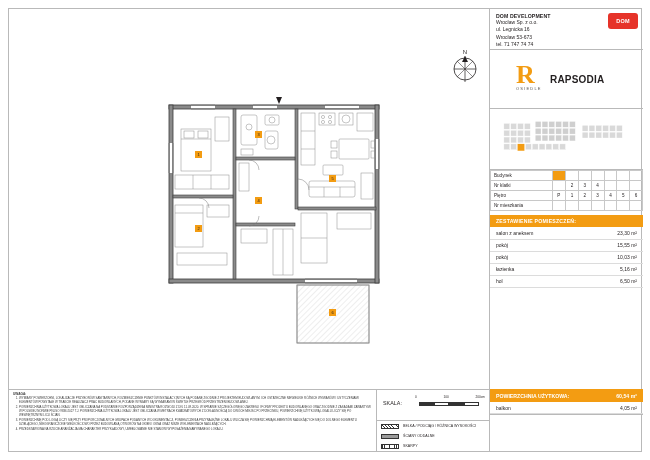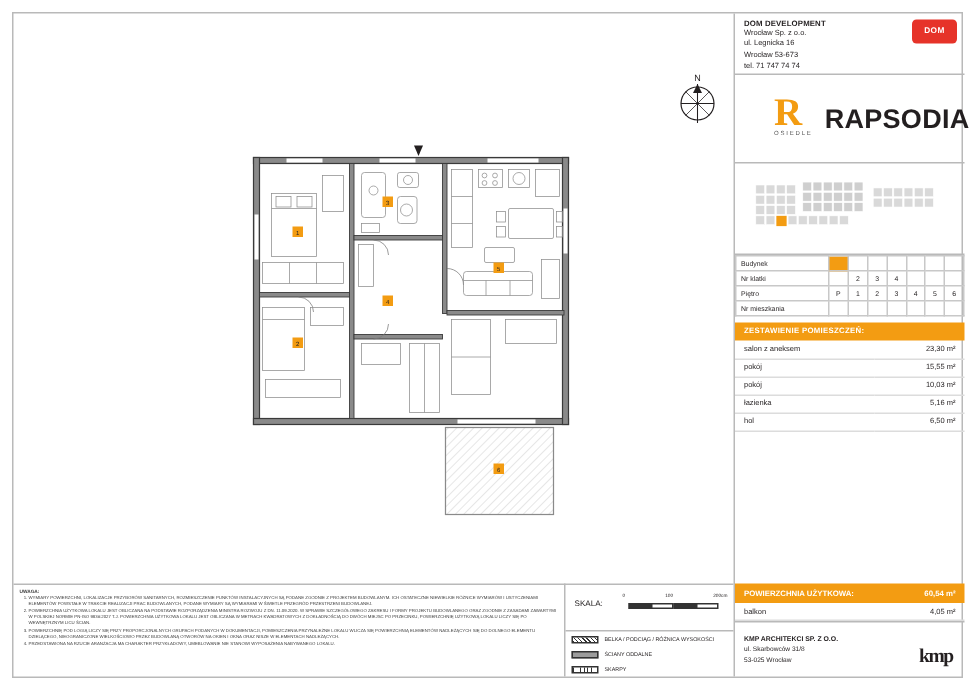--- a/index.html
+++ b/index.html
@@ -62,21 +62,21 @@
     width: 26px; height: 34px; position: relative;
   }
   .brand .r-letter {
     font-family: "Liberation Serif", serif;
     font-size: 26px; color: #f39c12; font-weight: bold; line-height: 26px;
   }
   .brand .osiedle {
     font-size: 4px; letter-spacing: 1.2px; color: #555; margin-top: -2px;
   }
   .brand .title {
-    font-size: 18px; font-weight: bold; color: #231f20; letter-spacing: .2px;
+    font-size: 10px; font-weight: bold; color: #231f20; letter-spacing: .2px;
   }
 
   
   .keyplan {
     position: absolute; left: 481px; top: 100px; width: 153px; height: 60px;
     padding: 6px 8px;
   }
 
   
   .bt {
@@ -546,26 +546,20 @@
 
   <div class="pu-head">
     <span>POWIERZCHNIA UŻYTKOWA:</span>
     <span>60,54 m²</span>
   </div>
   <div class="pu-row">
     <span>balkon</span>
     <span>4,05 m²</span>
   </div>
 
-  <div class="arch">
-    <div class="a-name">KMP ARCHITEKCI SP. Z O.O.</div>
-    <div>ul. Skarbowców 31/8</div>
-    <div>53-025 Wrocław</div>
-    <div class="kmp">kmp</div>
-  </div>
 
   <div class="notes">
     <div class="ttl">UWAGA:</div>
     <ol>
       <li>WYMIARY POWIERZCHNI, LOKALIZACJE PRZYBORÓW SANITARNYCH, ROZMIESZCZENIE PUNKTÓW INSTALACYJNYCH SĄ PODANE ZGODNIE Z PROJEKTEM BUDOWLANYM. ICH OSTATECZNE NIEWIELKIE RÓŻNICE WYMIARÓW I USTYCZENIAMI ELEMENTÓW POWSTAŁE W TRAKCIE REALIZACJI PRAC BUDOWLANYCH, PODANE WYMIARY SĄ WYMIARAMI W ŚWIETLE PRZEGRÓD PRZESTRZENI BUDOWLANEJ.</li>
       <li>POWIERZCHNIA UŻYTKOWA LOKALU JEST OBLICZANA NA PODSTAWIE ROZPORZĄDZENIA MINISTRA ROZWOJU Z DN. 11.09.2020. W SPRAWIE SZCZEGÓŁOWEGO ZAKRESU I FORMY PROJEKTU BUDOWLANEGO ORAZ ZGODNIE Z ZASADAMI ZAWARTYMI W POLSKIEJ NORMIE PN-ISO 9836:2027 T.J. POWIERZCHNIA UŻYTKOWA LOKALU JEST OBLICZANA W METRACH KWADRATOWYCH Z DOKŁADNOŚCIĄ DO DWÓCH MIEJSC PO PRZECINKU, POWIERZCHNIĘ UŻYTKOWĄ LOKALU LICZY SIĘ PO WEWNĘTRZNYM LICU ŚCIAN.</li>
       <li>POWIERZCHNIĘ POD LOGIĄ LICZY SIĘ PRZY PROPORCJONALNYCH GRUPACH PODANYCH W DOKUMENTACJI, POMIESZCZENIA PRZYNALEŻNE LOKALU WLICZA SIĘ POWIERZCHNIĄ ELEMENTÓW NADLEŻĄCYCH SIĘ DO DOLNEGO ELEMENTU DZIELĄCEGO, NIEOGRANICZONE WIELKOŚCIOWO PRZEZ BUDOWLANĄ OTWORÓW NA OKIEN I OKNA ORAZ NISZE W ELEMENTACH NADLEŻĄCYCH.</li>
       <li>PRZEDSTAWIONA NA RZUCIE ARANŻACJA MA CHARAKTER PRZYKŁADOWY, UMEBLOWANIE NIE STANOWI WYPOSAŻENIA NABYWANEGO LOKALU.</li>
     </ol>
   </div>

